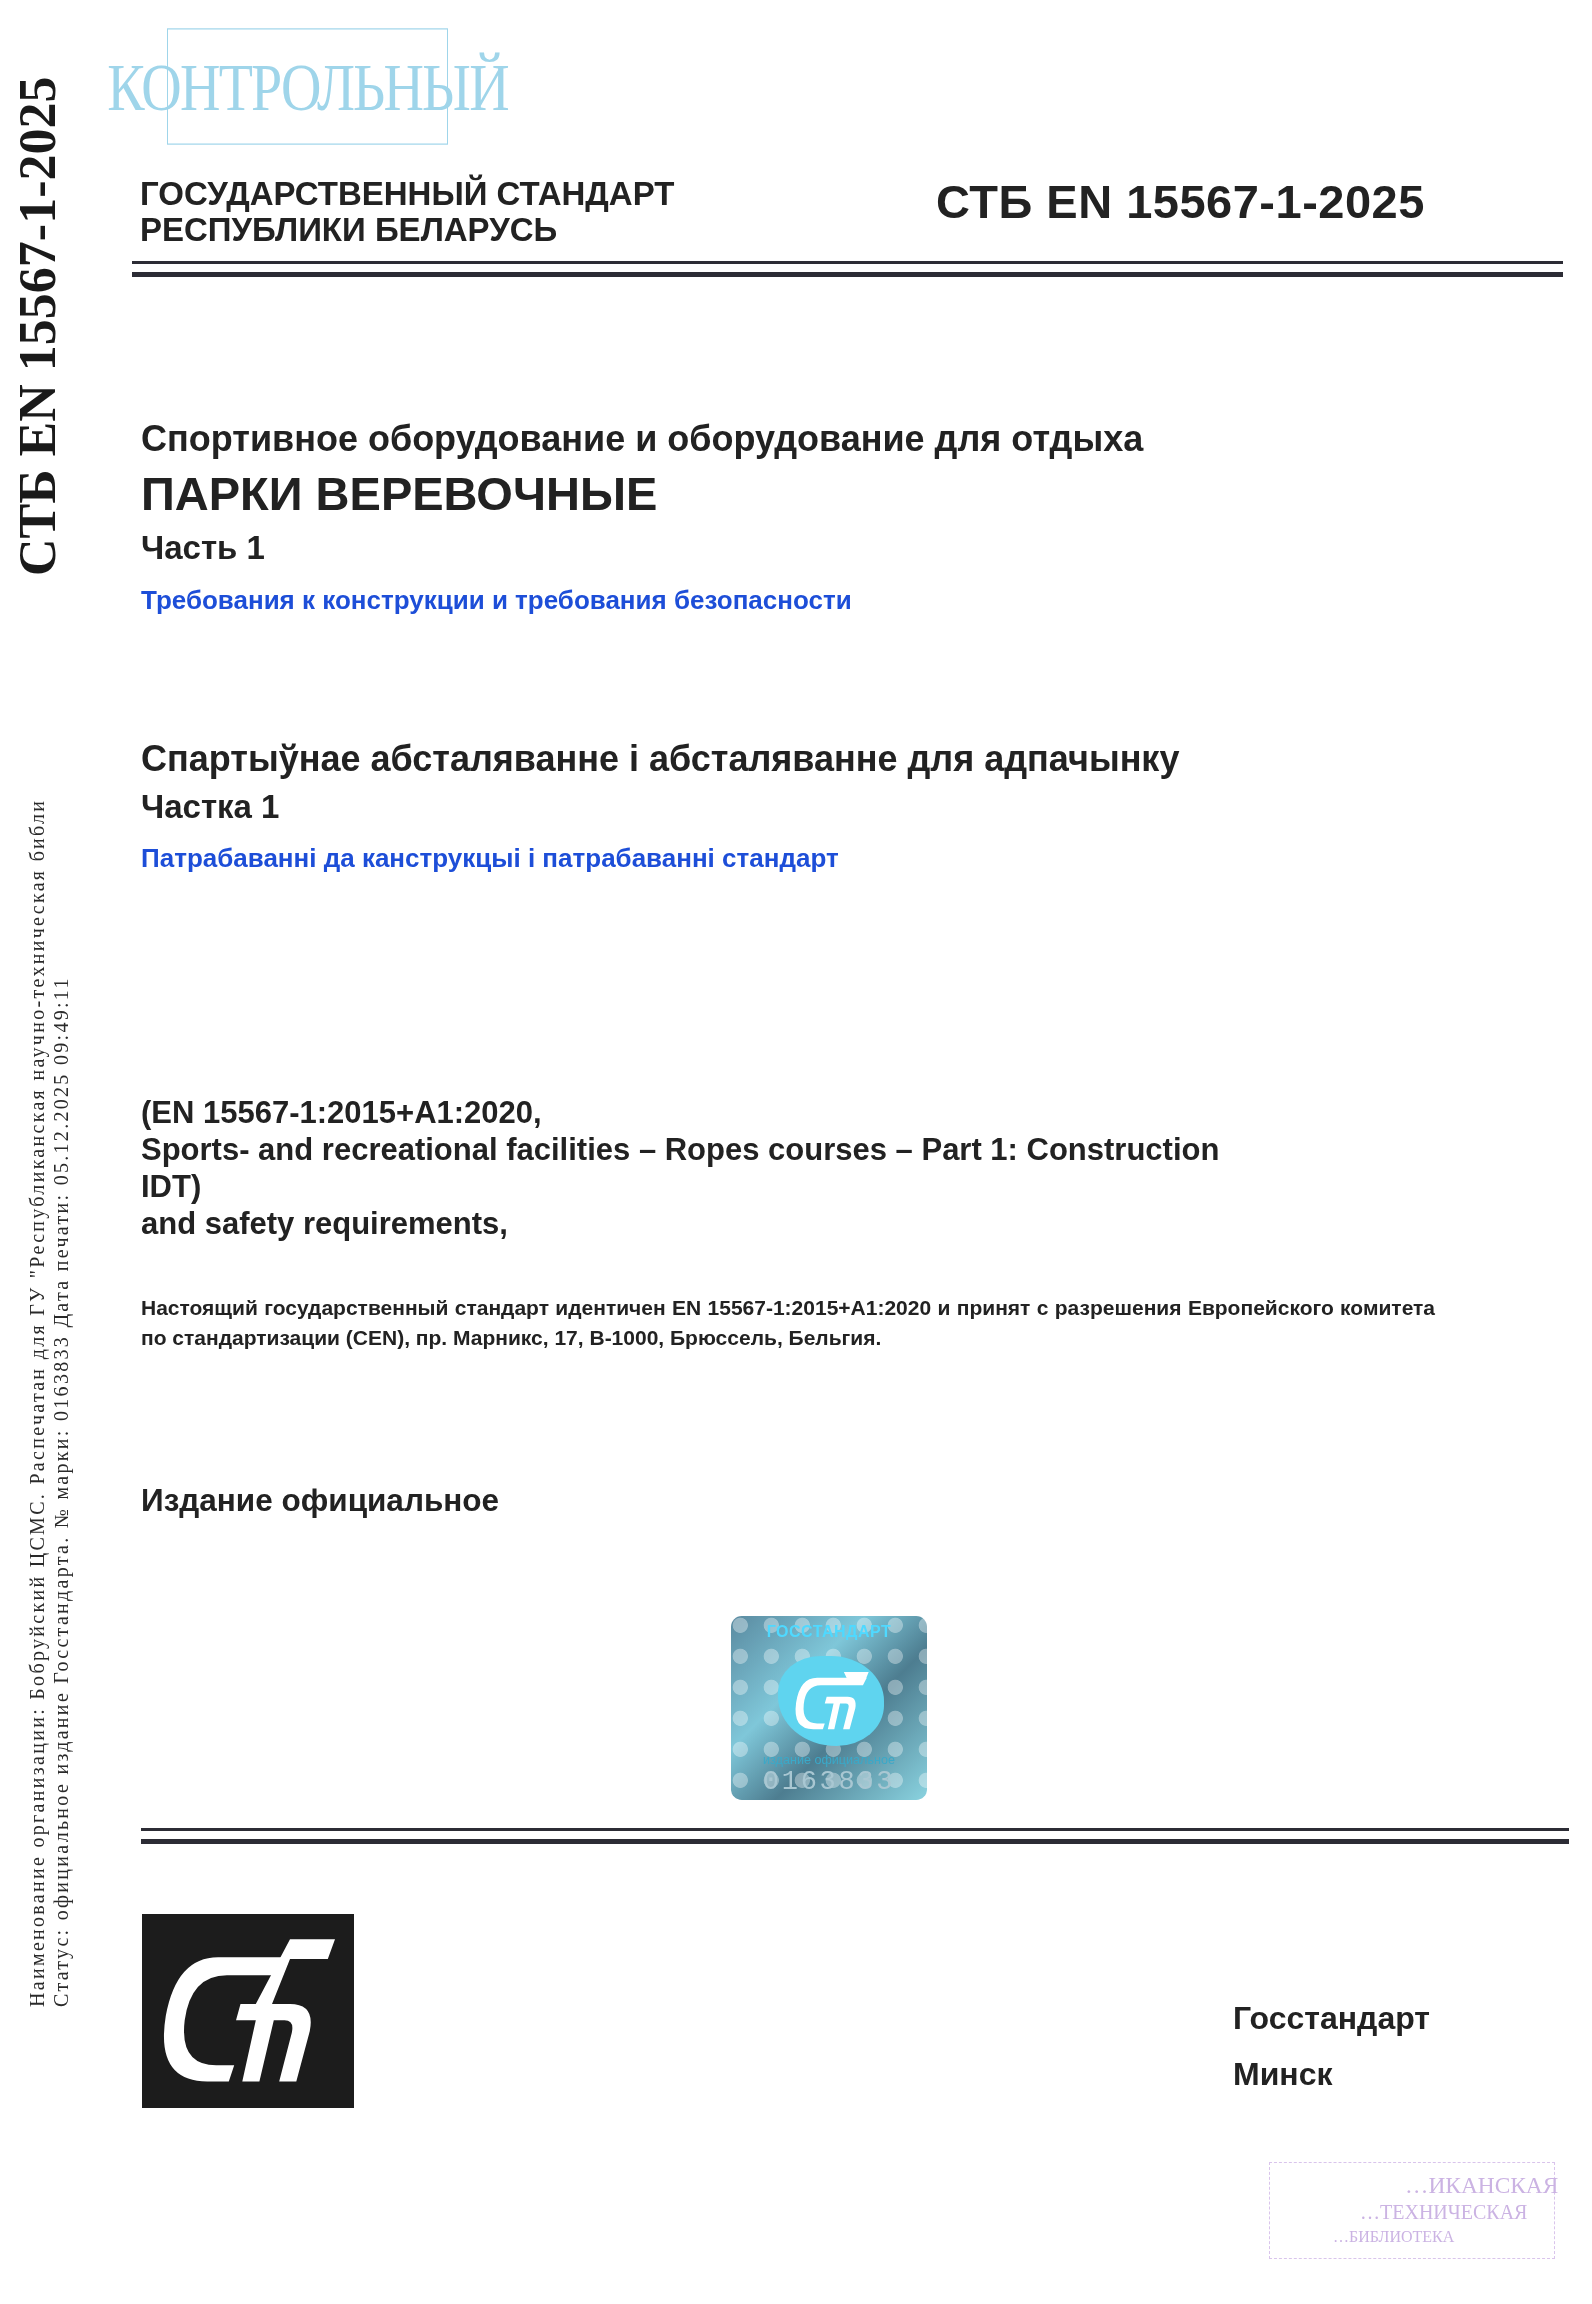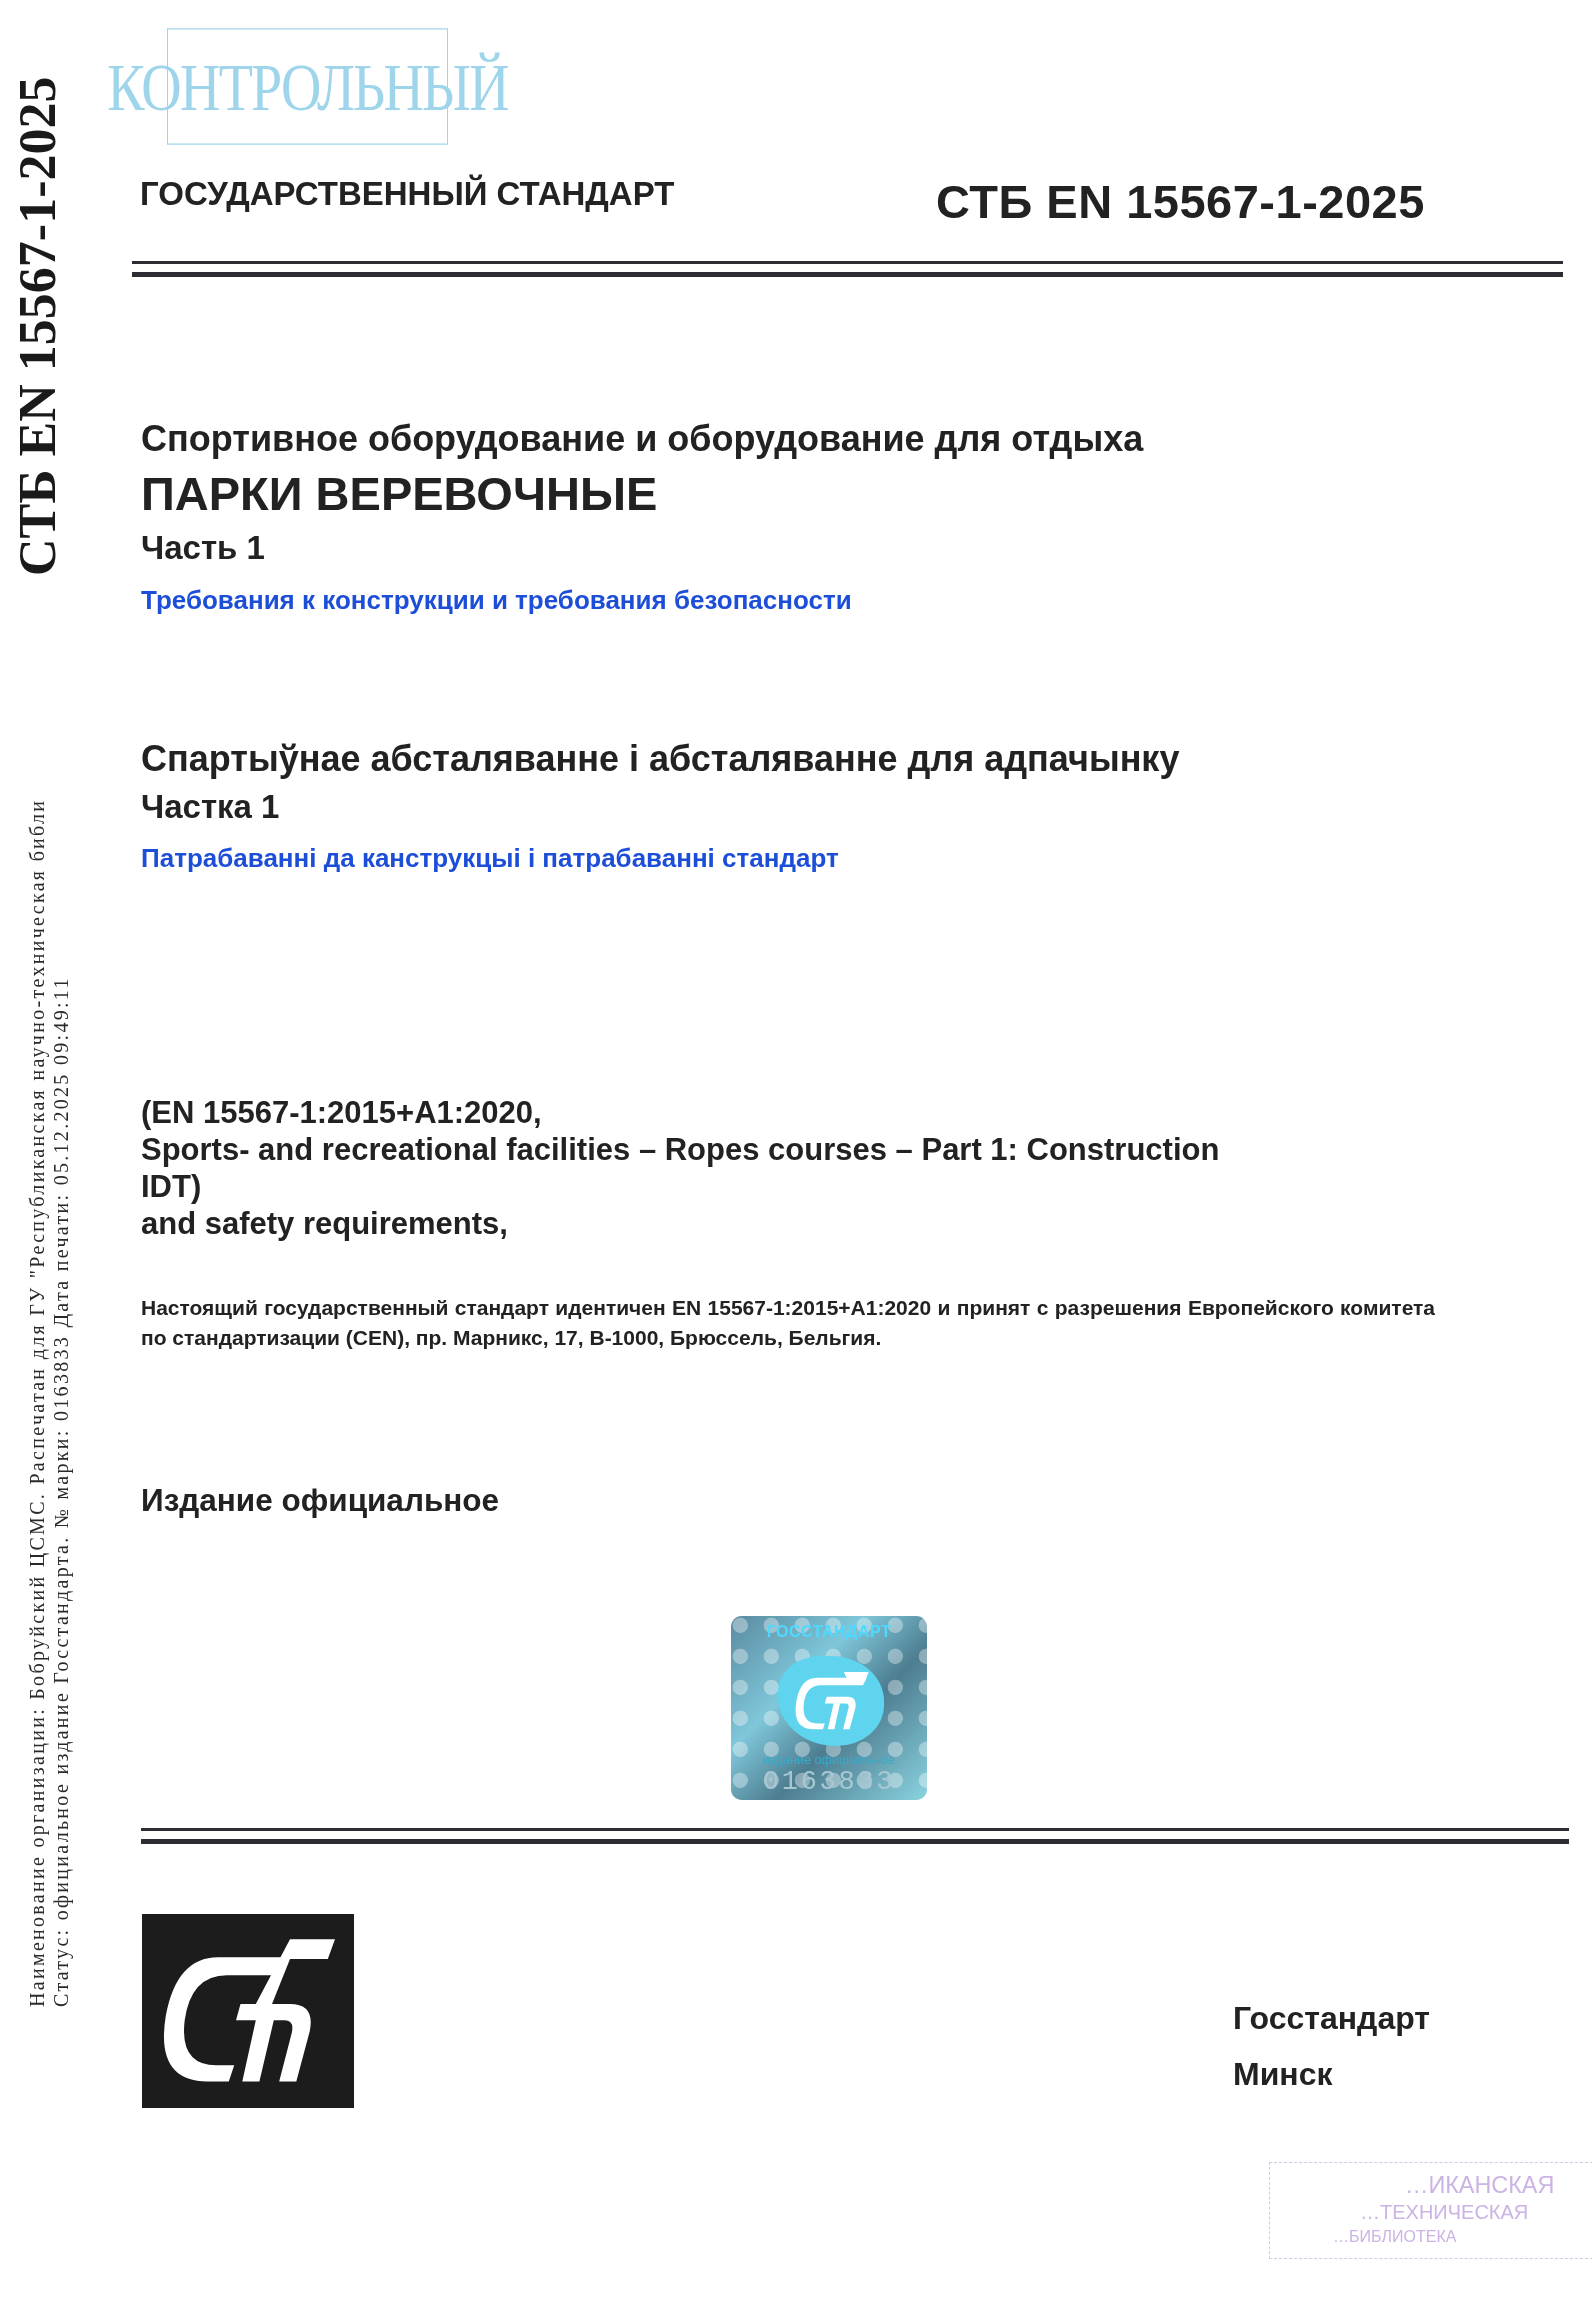--- a/index.html
+++ b/index.html
@@ -54,37 +54,38 @@
     font-size: 12.6px; color: #3aa9c9; }
   .holo-num { position: absolute; top: 151px; left: 0; right: 0; text-align: center;
     font-size: 27px; color: #a9c7d2; letter-spacing: 2.7px; font-family: "Liberation Mono", monospace; }
 
   .logo-box { left: 142px; top: 1914px; width: 212px; height: 194px; background: #1c1c1c; }
   .logo-svg { position: absolute; left: 12.6px; top: 25px; width: 189px; height: 149px; }
 
   .publisher { left: 1233px; top: 2000px; font-size: 32px; font-weight: bold; color: #222; }
   .city { left: 1233px; top: 2056px; font-size: 32px; font-weight: bold; color: #222; }
 
-  .lib-stamp { left: 1269px; top: 2162px; width: 324px; height: 97px; border: 1.8px dashed #d9c4ec;
-    box-sizing: border-box; color: #cbb3e3; font-family: Liberation Sans, sans-serif; padding-left: 28px; }
+  .lib-stamp { left: 1269px; top: 2162px; width: 286px; height: 97px; border: 1.8px dashed #d9c4ec;
+    box-sizing: border-box; color: #cbb3e3; font-family: Liberation Serif, serif; padding-left: 28px; }
   .lib-stamp div { position: absolute; white-space: nowrap; }
 </style>
 </head>
 <body>
 
 <div class="side-title">СТБ EN 15567-1-2025</div>
 <div class="side-meta">
   <div>Наименование организации: Бобруйский ЦСМС. Распечатан для ГУ "Республиканская научно-техническая библи</div>
   <div>Статус: официальное издание Госстандарта. № марки: 0163833 Дата печати: 05.12.2025 09:49:11</div>
 </div>
 
 <div class="abs control-stamp">КОНТРОЛЬНЫЙ</div>
 
 <div class="abs hdr-org">
   <div>ГОСУДАРСТВЕННЫЙ СТАНДАРТ</div>
+  <div>РЕСПУБЛИКИ БЕЛАРУСЬ</div>
 </div>
 <div class="abs hdr-code">СТБ EN 15567-1-2025</div>
 
 <div class="abs rule-thin" style="left:132px; top:261px; width:1431px;"></div>
 <div class="abs rule-thick" style="left:132px; top:272px; width:1431px;"></div>
 
 <div class="abs" style="left:141px; top:416px;">
   <div class="t-line1" style="line-height:45px;">Спортивное оборудование и оборудование для отдыха</div>
   <div class="t-big" style="line-height:58px; margin-top:3.6px;">ПАРКИ ВЕРЕВОЧНЫЕ</div>
   <div class="t-part" style="line-height:47px; margin-top:1.8px;">Часть 1</div>

